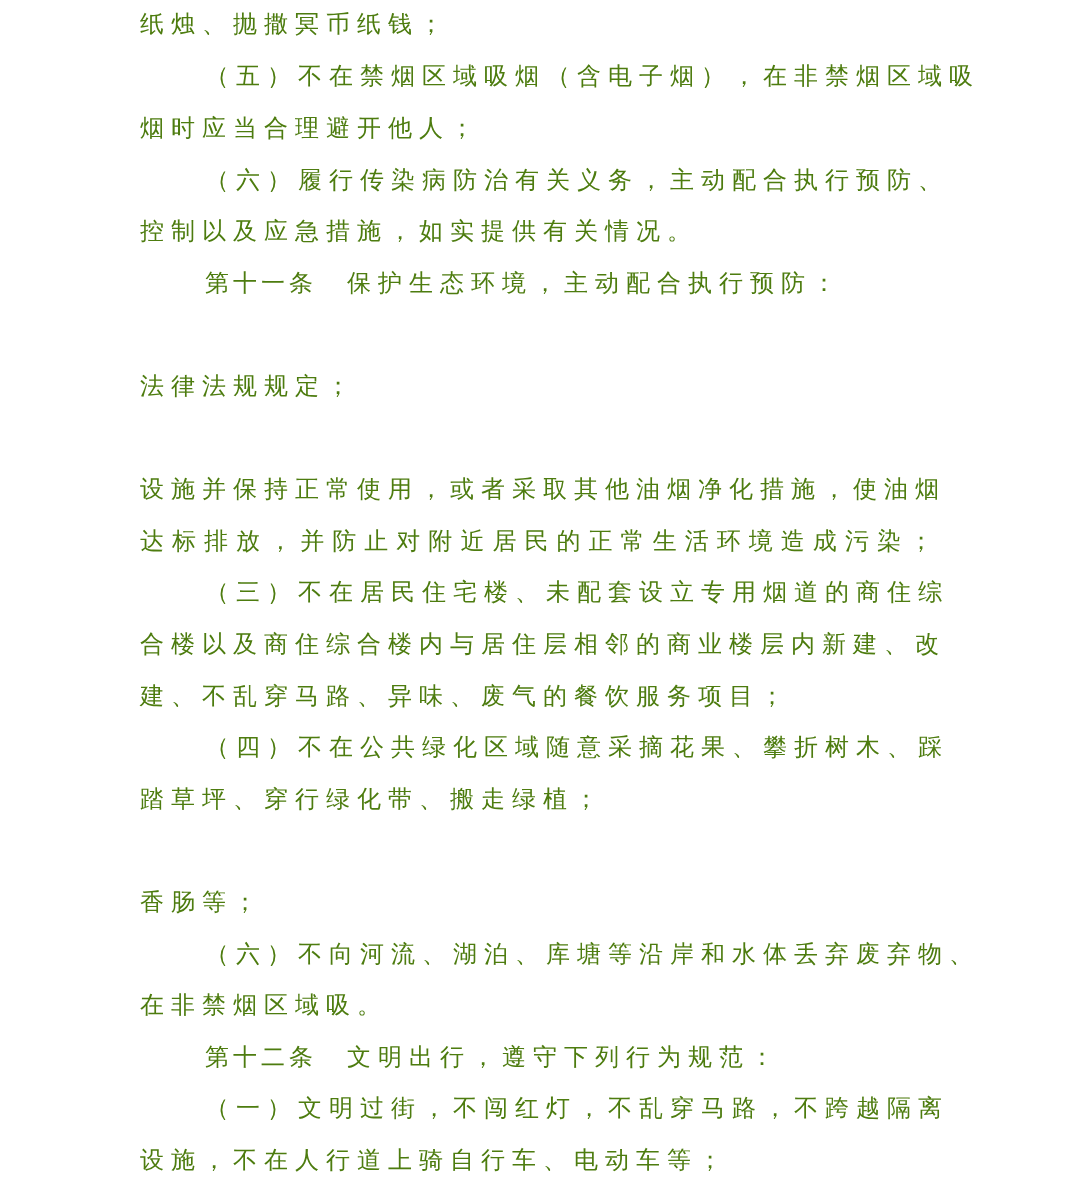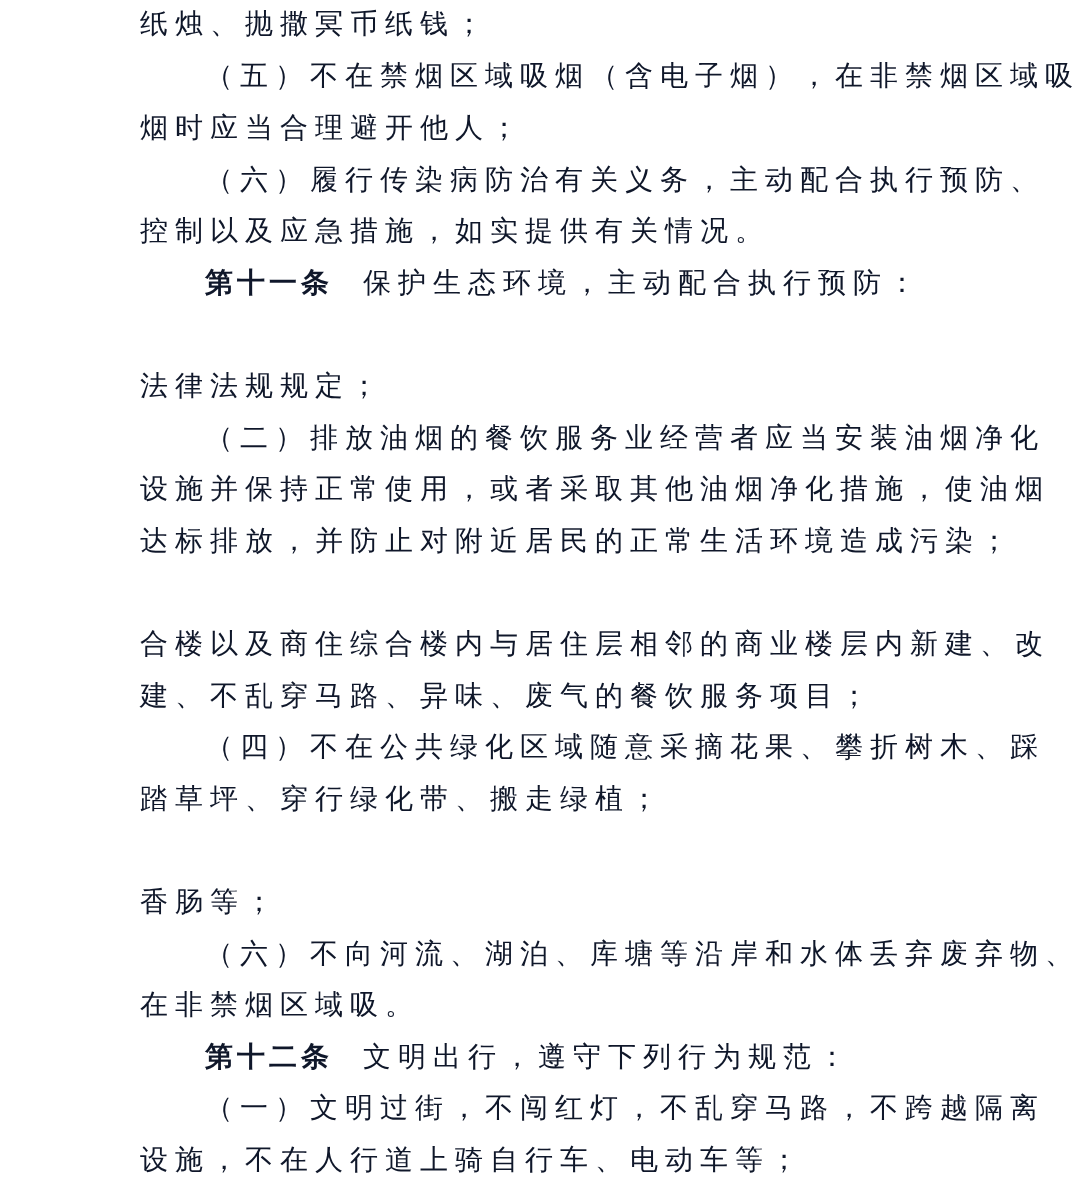--- a/index.html
+++ b/index.html
@@ -8,50 +8,50 @@
     position: absolute; left: 0; top: 0; width: 1080px; height: 1180px;
     background: #ffffff;
   }
   .line {
     position: absolute;
     left: 140px;
     width: 800px;
     height: 40px;
     line-height: 40px;
     font-family: "DejaVu Serif", "Liberation Serif", serif;
-    font-size: 28px;
-    color: #0f172a;
+    font-size: 24px;
+    color: #4d7c0f;
     white-space: nowrap;
     letter-spacing: 7px;
     text-align: justify;
     text-align-last: justify;
   }
   .line.indent { left: 205px; width: 735px; }
   .line.last { text-align-last: left; }
-  .line.heading .num { letter-spacing: 4px; font-weight: bold; }
+  .line.heading .num { letter-spacing: 4px; }
   .line.heading .gap { display: inline-block; width: 30px; }
 </style>
 </head>
 <body>
 
 <div class="page">
   <div class="line last" style="top:4px">纸烛、抛撒冥币纸钱；</div>
   <div class="line indent" style="top:56px">（五）不在禁烟区域吸烟（含电子烟），在非禁烟区域吸</div>
   <div class="line last" style="top:108px">烟时应当合理避开他人；</div>
   <div class="line indent" style="top:160px">（六）履行传染病防治有关义务，主动配合执行预防、</div>
   <div class="line last" style="top:211px">控制以及应急措施，如实提供有关情况。</div>
 
   <div class="line indent last heading" style="top:263px">
     <span class="num">第十一条</span><span class="gap"></span><span>保护生态环境，主动配合执行预防：</span>
   </div>
 
   <div class="line last" style="top:366px">法律法规规定；</div>
-  <div class="line indent" style="top:418px">（二）排放油烟的餐饮服务业经营者应当安装油烟净化</div>
   <div class="line" style="top:469px">设施并保持正常使用，或者采取其他油烟净化措施，使油烟</div>
   <div class="line" style="top:521px">达标排放，并防止对附近居民的正常生活环境造成污染；</div>
+  <div class="line indent" style="top:572px">（三）不在居民住宅楼、未配套设立专用烟道的商住综</div>
   <div class="line" style="top:624px">合楼以及商住综合楼内与居住层相邻的商业楼层内新建、改</div>
   <div class="line last" style="top:676px">建、不乱穿马路、异味、废气的餐饮服务项目；</div>
   <div class="line indent" style="top:727px">（四）不在公共绿化区域随意采摘花果、攀折树木、踩</div>
   <div class="line last" style="top:779px">踏草坪、穿行绿化带、搬走绿植；</div>
   <div class="line last" style="top:882px">香肠等；</div>
   <div class="line indent" style="top:934px">（六）不向河流、湖泊、库塘等沿岸和水体丢弃废弃物、</div>
   <div class="line last" style="top:985px">在非禁烟区域吸。</div>
 
   <div class="line indent last heading" style="top:1037px">
     <span class="num">第十二条</span><span class="gap"></span><span>文明出行，遵守下列行为规范：</span>

